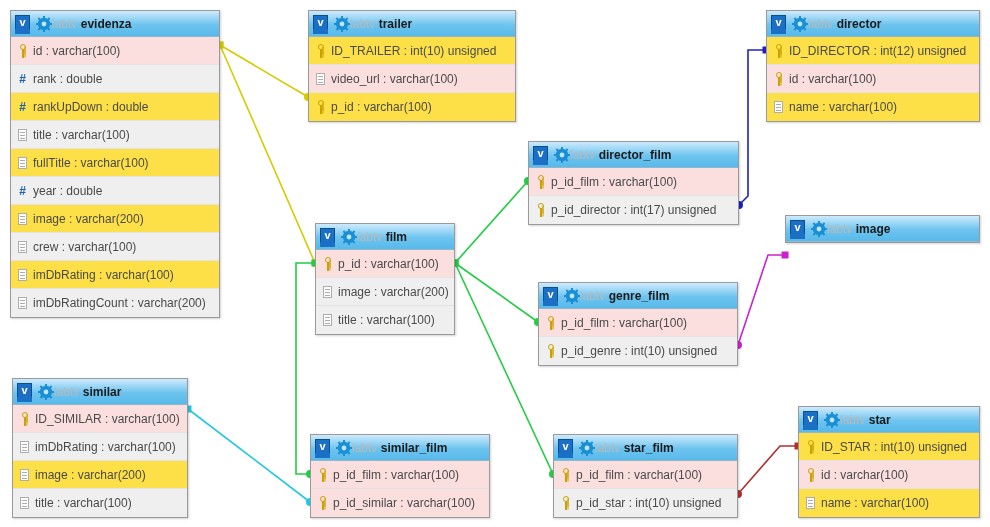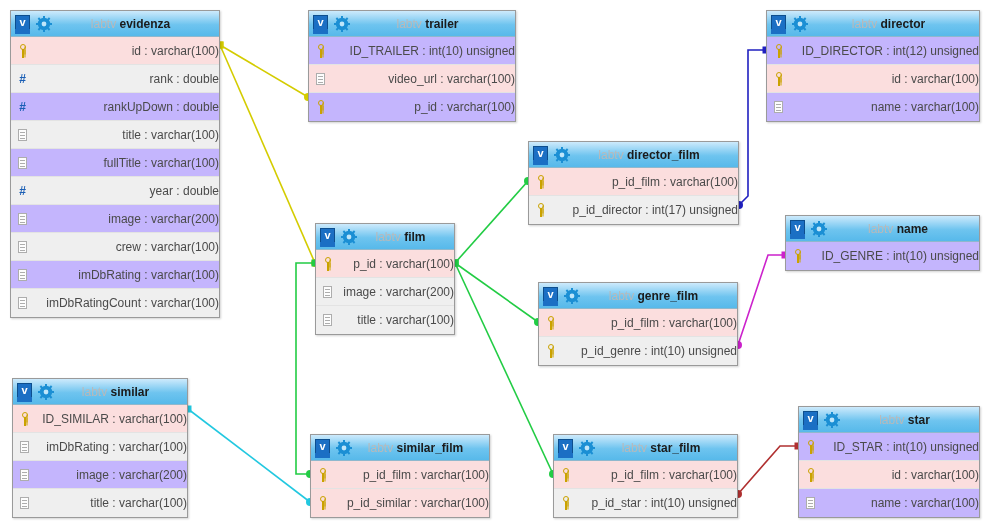--- a/index.html
+++ b/index.html
@@ -34,32 +34,32 @@
     position:relative;
     font-family:"Liberation Sans",sans-serif;
   }
   .ico-v:after{
     content:"";position:absolute;left:-1px;bottom:-1px;width:15px;height:5px;background:#1b6fc4;
   }
   .ico-gear{
     width:16px;height:16px;margin-left:6px;position:relative;flex:0 0 auto;
   }
   .tbl-title{
-    flex:1;text-align:center;font-size:12px;color:#1b1b1b;font-weight:bold;
+    flex:1;font-size:12px;color:#1b1b1b;font-weight:bold;
     padding-right:10px;white-space:nowrap;letter-spacing:0px;
   }
   .tbl-title .pfx{color:#b9b9b9;font-weight:normal;}
   .col{
     height:28px;display:flex;align-items:center;
     font-size:12px;color:#4a4a4a;
     border-bottom:1px solid #e3e3e3;
-    padding-left:6px;box-sizing:border-box;white-space:nowrap;justify-content:space-between;
+    padding-left:6px;box-sizing:border-box;white-space:nowrap;
   }
   .col:last-child{border-bottom:none;}
-  .col.zebra-a{background:#c4b5fd;}
+  .col.zebra-a{background:#fde047;}
   .col.zebra-b{background:#efefef;}
   .col.pk{background:#fbdede;}
   .col .ctext{margin-left:5px;}
   .ico-col{width:11px;height:14px;flex:0 0 auto;position:relative;}
 
   
   .ico-key:before{
     content:"";position:absolute;left:3px;top:0px;width:6px;height:6px;
     border:1.5px solid #caa200;border-radius:50%;box-sizing:border-box;
   }
@@ -173,21 +173,21 @@
         <div class="col zebra-b">
           <span class="ico-col ico-doc"></span>
           <span class="ctext">crew : varchar(100)</span>
         </div>
         <div class="col zebra-a">
           <span class="ico-col ico-doc"></span>
           <span class="ctext">imDbRating : varchar(100)</span>
         </div>
         <div class="col zebra-b">
           <span class="ico-col ico-doc"></span>
-          <span class="ctext">imDbRatingCount : varchar(100)</span>
+          <span class="ctext">imDbRatingCount : varchar(200)</span>
         </div>
       </div>
       <div class="table-box" style="left: 308px; top: 10px; width: 208px;">
         <div class="tbl-header">
           <div class="ico-v">v</div>
           <div class="ico-gear"><svg width="16" height="16" viewBox="0 0 16 16">
               <g fill="#1b8fd4">
                 <circle cx="8" cy="8" r="6.2" fill="#1b8fd4"></circle>
                 <circle cx="8" cy="8" r="2.4" fill="#bfe6fa"></circle>
                 <rect x="7" y="0" width="2" height="3"></rect>
@@ -317,25 +317,21 @@
                 <rect x="7" y="0" width="2" height="3"></rect>
                 <rect x="7" y="13" width="2" height="3"></rect>
                 <rect x="0" y="7" width="3" height="2"></rect>
                 <rect x="13" y="7" width="3" height="2"></rect>
                 <rect x="2" y="2" width="2.6" height="2" transform="rotate(45 3.3 3)"></rect>
                 <rect x="11.4" y="12" width="2.6" height="2" transform="rotate(45 12.7 13)"></rect>
                 <rect x="11.4" y="2" width="2.6" height="2" transform="rotate(-45 12.7 3)"></rect>
                 <rect x="2" y="12" width="2.6" height="2" transform="rotate(-45 3.3 13)"></rect>
               </g>
             </svg></div>
-          <div class="tbl-title"><span class="pfx">labtv</span> <span>name</span></div>
-        </div>
-        <div class="col zebra-a">
-          <span class="ico-col ico-key"></span>
-          <span class="ctext">ID_GENRE : int(10) unsigned</span>
+          <div class="tbl-title"><span class="pfx">labtv</span> <span>image</span></div>
         </div>
       </div>
       <div class="table-box" style="left: 538px; top: 282px; width: 200px;">
         <div class="tbl-header">
           <div class="ico-v">v</div>
           <div class="ico-gear"><svg width="16" height="16" viewBox="0 0 16 16">
               <g fill="#1b8fd4">
                 <circle cx="8" cy="8" r="6.2" fill="#1b8fd4"></circle>
                 <circle cx="8" cy="8" r="2.4" fill="#bfe6fa"></circle>
                 <rect x="7" y="0" width="2" height="3"></rect>

